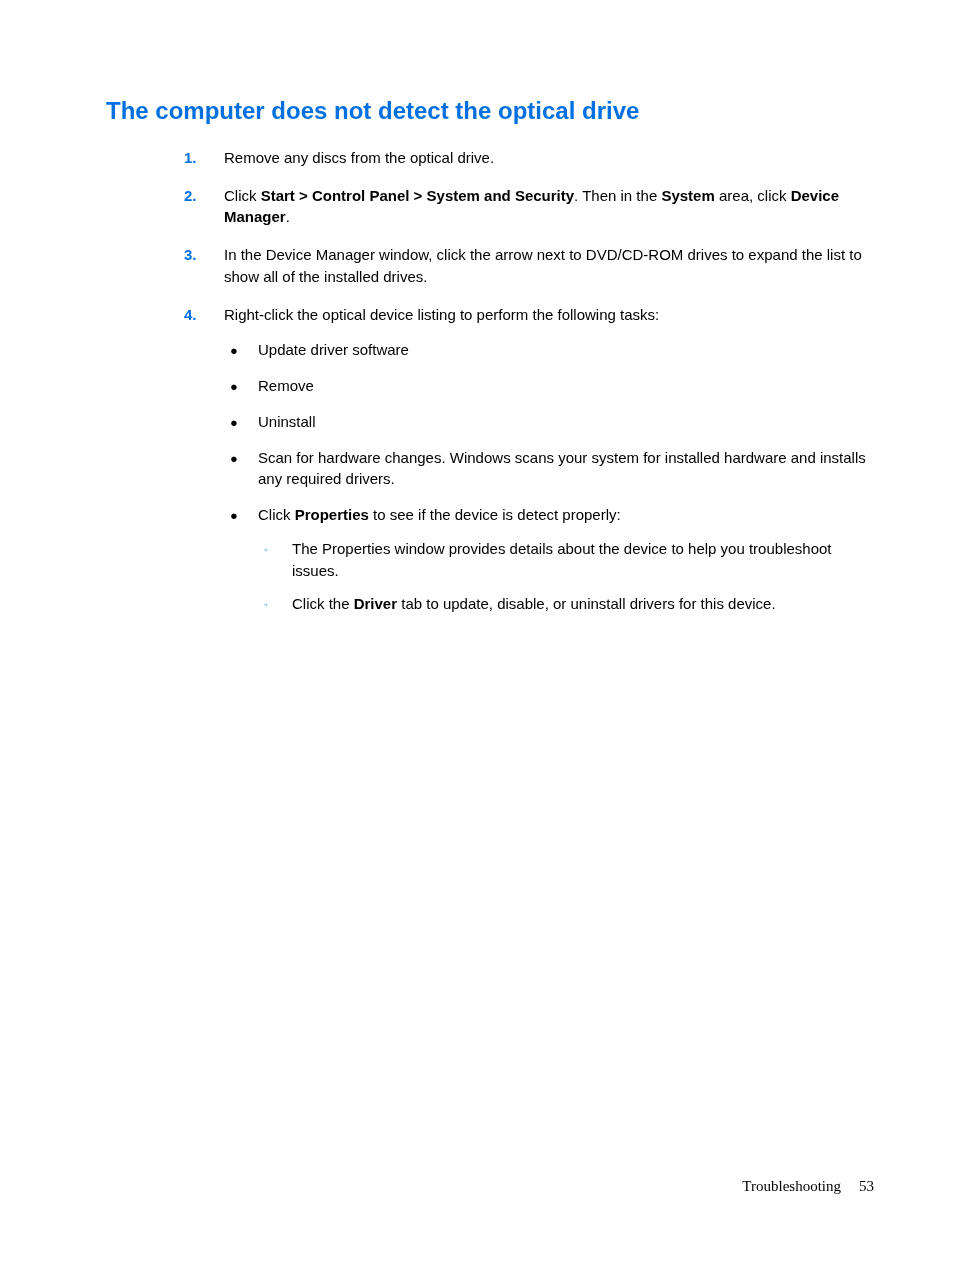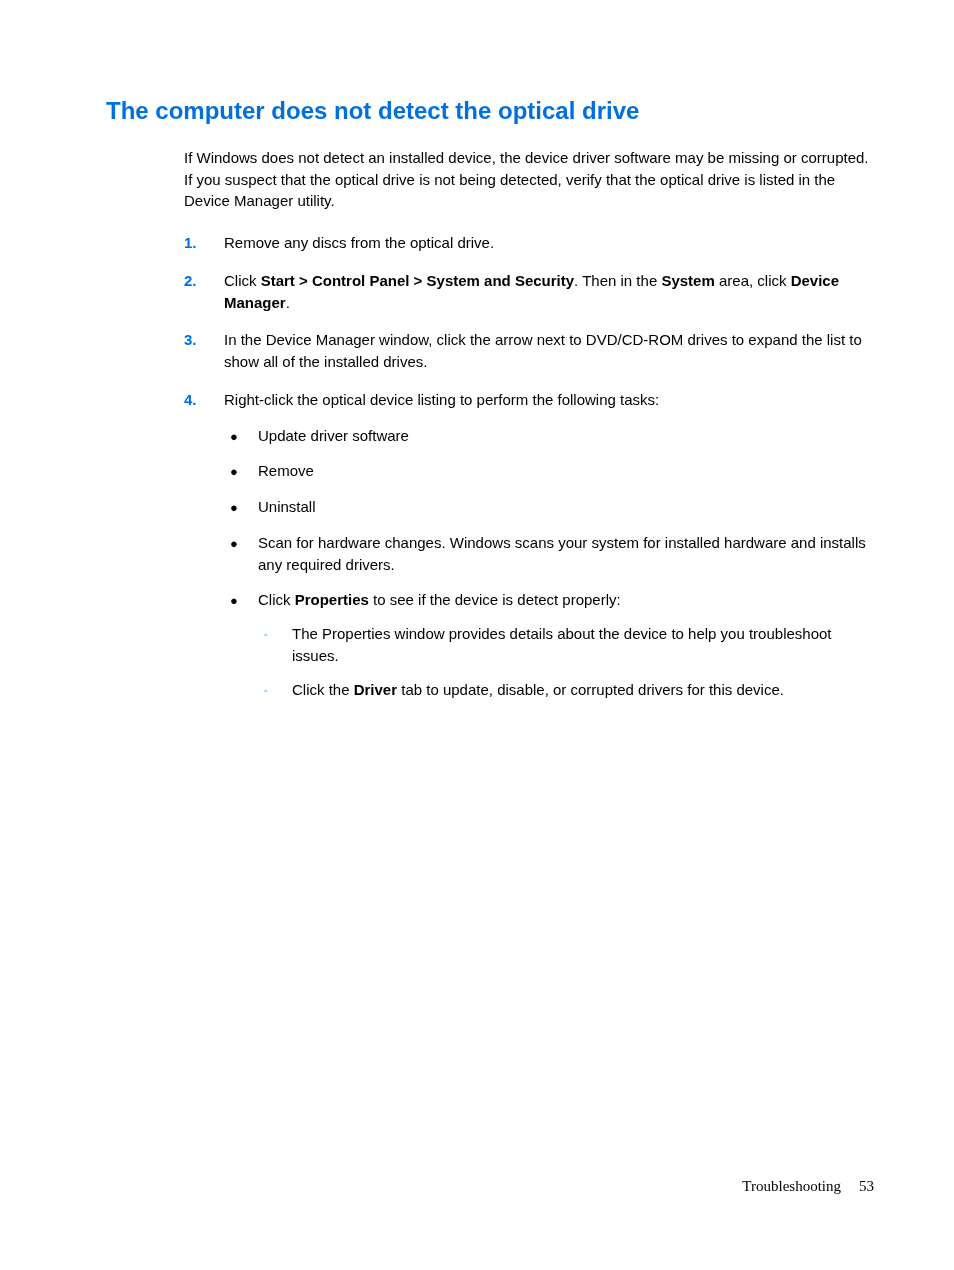--- a/index.html
+++ b/index.html
@@ -88,21 +88,20 @@
     }
     .footer .sect { margin-right: 18px; }
   </style>
 </head>
 <body>
 
 <div class="page">
 
   <h1 class="heading">The computer does not detect the optical drive</h1>
 
-  <p class="intro">If Windows does not detect an installed device, the device driver software may be missing or corrupted. If you suspect that the optical drive is not being detected, verify that the optical drive is listed in the Device Manager utility.</p>
 
   <div class="ol-list">
 
     <div class="ol-item">
       <div class="ol-num">1.</div>
       <div class="ol-body">Remove any discs from the optical drive.</div>
     </div>
 
     <div class="ol-item">
       <div class="ol-num">2.</div>
@@ -141,21 +140,21 @@
             <div class="ul-body">
               <span>Click </span><b>Properties</b><span> to see if the device is detect properly:</span>
 
               <div class="sub-list">
                 <div class="sub-item">
                   <div class="ring">◦</div>
                   <div class="sub-body">The Properties window provides details about the device to help you troubleshoot issues.</div>
                 </div>
                 <div class="sub-item">
                   <div class="ring">◦</div>
-                  <div class="sub-body"><span>Click the </span><b>Driver</b><span> tab to update, disable, or corrupted drivers for this device.</span></div>
+                  <div class="sub-body"><span>Click the </span><b>Driver</b><span> tab to update, disable, or uninstall drivers for this device.</span></div>
                 </div>
               </div>
             </div>
           </div>
         </div>
 
       </div>
     </div>
 
   </div>

